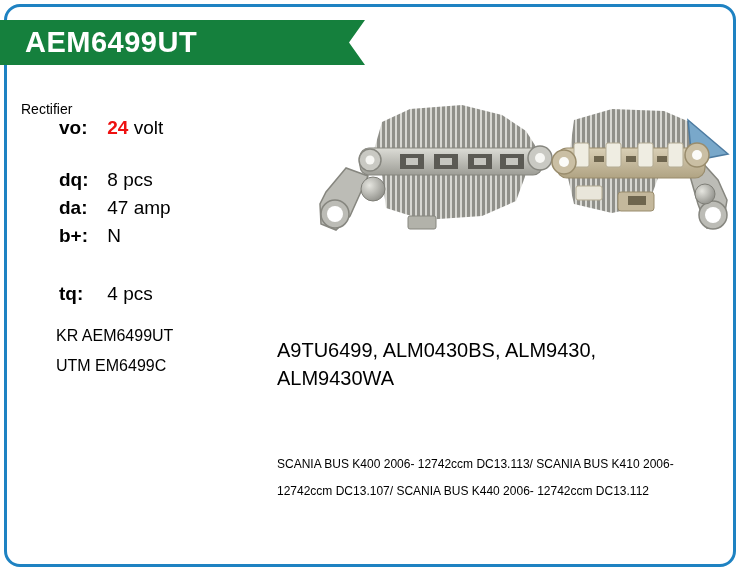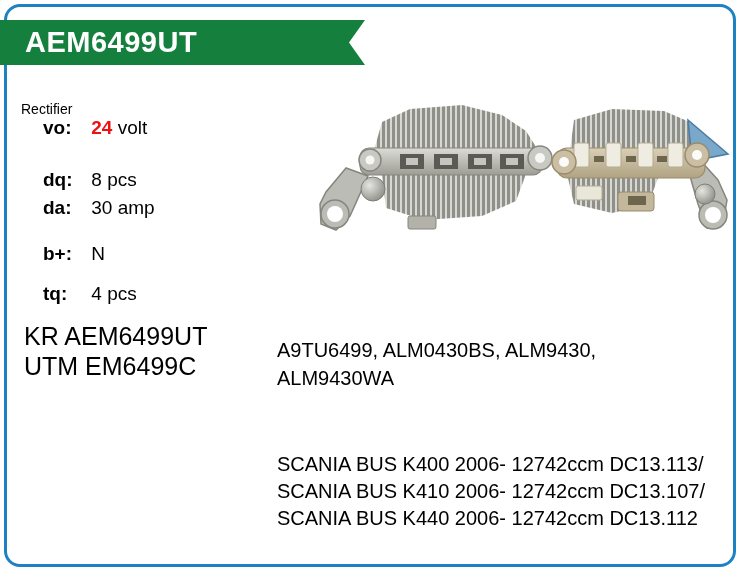--- a/index.html
+++ b/index.html
@@ -17,28 +17,28 @@
     clip-path:polygon(0 0,100% 0,calc(100% - 16px) 50%,100% 100%,0 100%);
   }
   .banner-text{
     color:#fff;font-weight:bold;font-size:29px;line-height:45px;padding-left:25px;
     letter-spacing:0.5px;white-space:nowrap;
   }
   .product-type{
     position:absolute;left:21px;top:75px;font-size:14px;margin-top:26px;
   }
   .spec-row{position:absolute;left:43px;font-size:19px;white-space:nowrap;}
-  .spec-label{display:inline-block;min-width:43px;font-weight:bold;}
+  .spec-label{display:inline-block;min-width:43px;font-weight:bold;margin-left:16px;}
   .spec-value{color:#000;}
   .spec-value.red{color:#EE1111;font-weight:bold;margin-top:36px;}
-  .row-vo{top:117px}.row-dq{top:169px}.row-da{top:197px}.row-bplus{top:243px}.row-tq{top:283px}
+  .row-vo{top:117px}.row-dq{top:169px}.row-da{top:197px}.row-bplus{top:225px}.row-tq{top:283px}
   .photo-wrap{position:absolute;left:312px;top:98px;width:420px;height:165px;}
-  .oem-list{position:absolute;left:24px;top:321px;font-size:25px;line-height:30px;}
+  .oem-list{position:absolute;left:56px;top:321px;font-size:16px;line-height:30px;}
   .xref{position:absolute;left:277px;top:336px;width:430px;font-size:20px;line-height:28px;}
-  .apps{position:absolute;left:277px;top:451px;width:445px;font-size:20px;line-height:27px;}
+  .apps{position:absolute;left:277px;top:451px;width:445px;font-size:12px;line-height:27px;}
 </style>
 </head>
 <body>
 
 <div class="page-border"></div>
 
 <div class="banner">
   <div class="banner-text">AEM6499UT</div>
 </div>
 
@@ -49,21 +49,21 @@
   <span class="spec-value red">24</span>
   <span class="spec-unit">volt</span>
 </div>
 <div class="spec-row row-dq">
   <span class="spec-label">dq:</span>
   <span class="spec-value">8</span>
   <span class="spec-unit">pcs</span>
 </div>
 <div class="spec-row row-da">
   <span class="spec-label">da:</span>
-  <span class="spec-value">30</span>
+  <span class="spec-value">47</span>
   <span class="spec-unit">amp</span>
 </div>
 <div class="spec-row row-bplus">
   <span class="spec-label">b+:</span>
   <span class="spec-value">N</span>
   <span class="spec-unit"></span>
 </div>
 <div class="spec-row row-tq">
   <span class="spec-label">tq:</span>
   <span class="spec-value">4</span>

